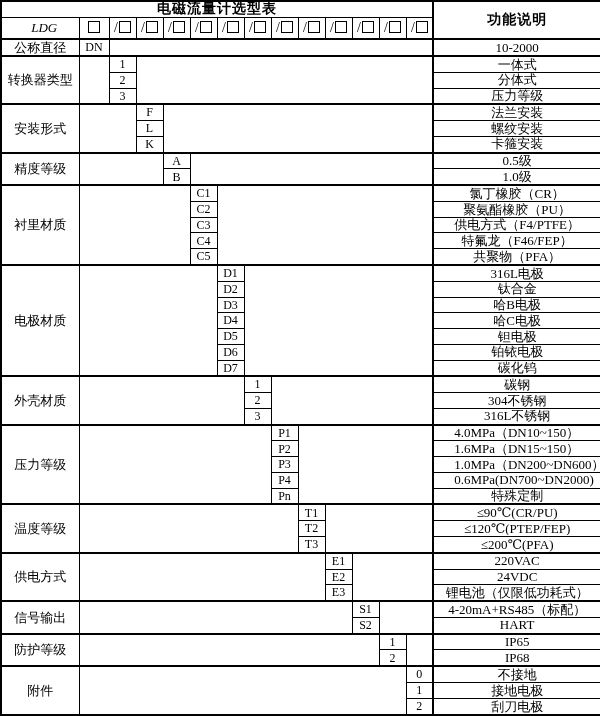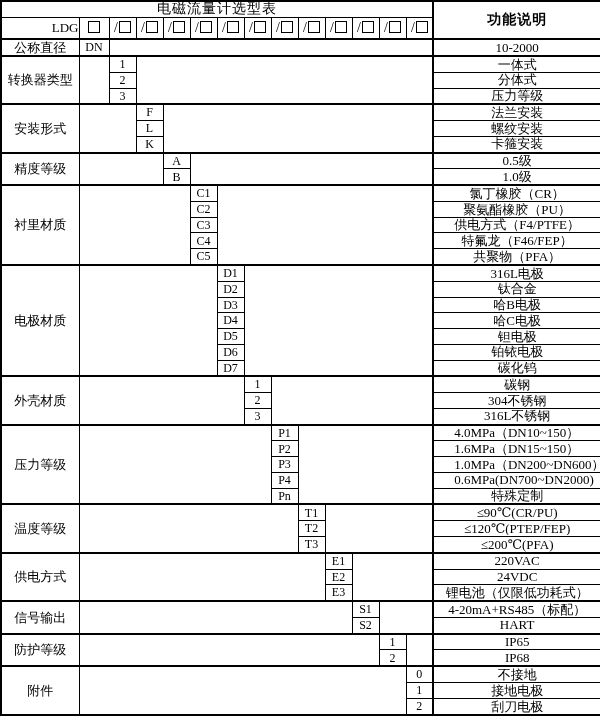--- a/index.html
+++ b/index.html
@@ -12,23 +12,23 @@
     width:600px;height:716px;border:2px solid #000;
   }
   td,th{
     border:1px solid #000;padding:0;margin:0;
     line-height:1.05;overflow:hidden;white-space:nowrap;
     text-align:center;vertical-align:middle;font-weight:normal;
     color:#000;
   }
   tr.title-row{height:15px;}
   tr.ldg-row{height:22px;}
-  .title-cell{font-size:14px;letter-spacing:1px;}
+  .title-cell{font-size:14px;letter-spacing:1px;font-weight:bold;}
   .fn-header{font-size:14px;border-left:2px solid #000;letter-spacing:1px;font-weight:bold;}
-  .ldg-label{text-align:right;padding-left:8px;font-size:13px;}
+  .ldg-label{text-align:center;padding-left:8px;font-size:13px;font-style:italic;}
   .boxcell{font-size:12px;}
   .sq{
     display:inline-block;width:10px;height:10px;
     border:1px solid #000;vertical-align:-1px;background:#fff;
   }
   .slash{font-size:14px;margin-right:1px;font-style:normal;}
   td.label{font-size:13px;margin-left:12px;}
   td.code{font-size:12px;}
   td.desc{font-size:13px;border-left:2px solid #000;border-radius:8px;}
   td.desc.left{text-align:left;padding-left:20px;}

